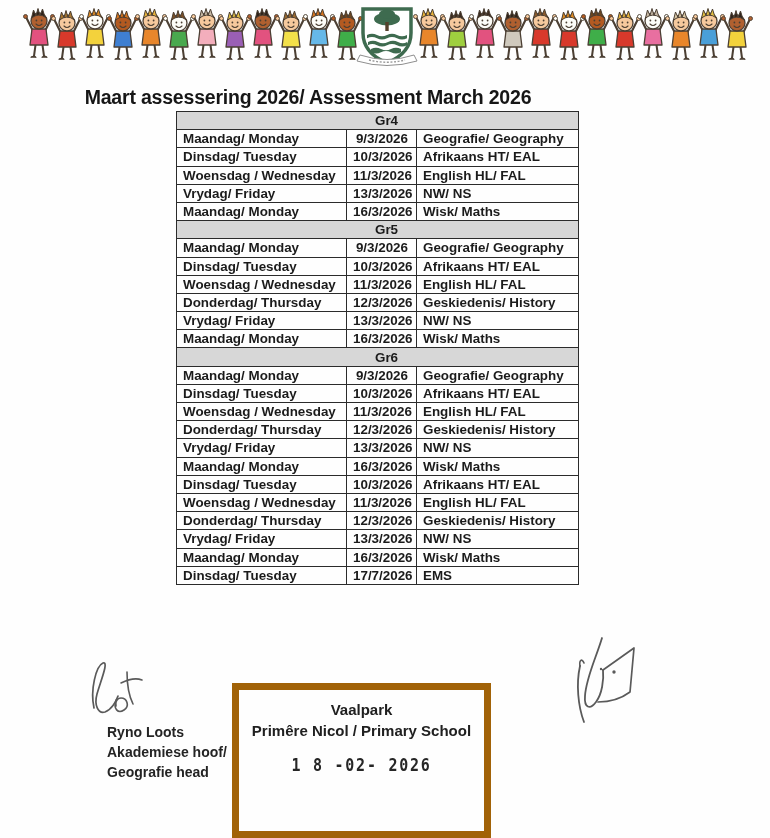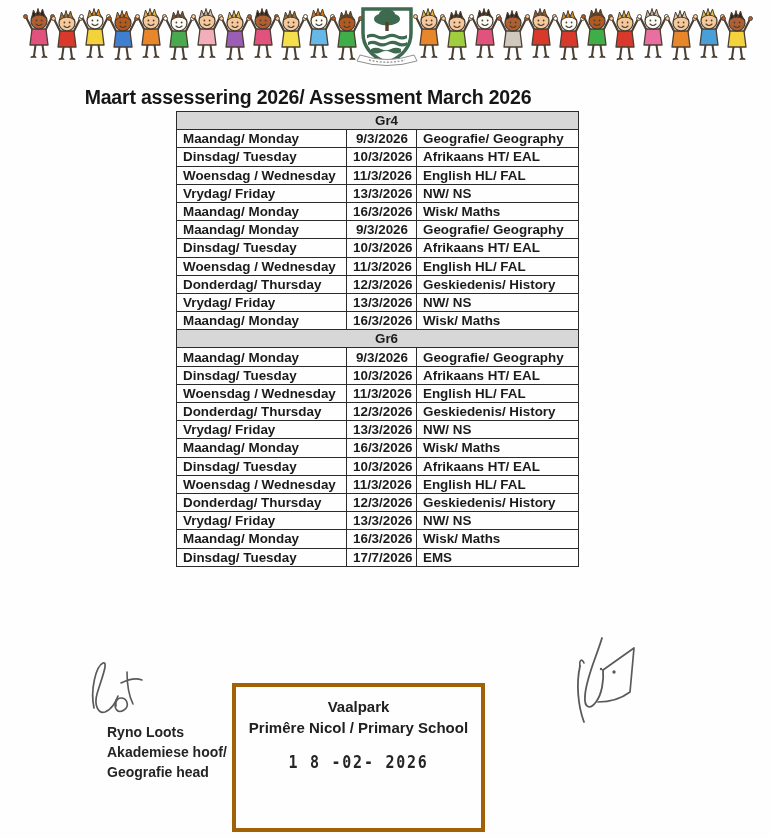--- a/index.html
+++ b/index.html
@@ -36,21 +36,21 @@
   .sig path{fill:none;stroke:#5a5a5a;stroke-linecap:round;stroke-linejoin:round;}
   #sig-left{position:absolute;left:80px;top:656px;}
   #sig-right{position:absolute;left:552px;top:636px;}
   .sign-text{position:absolute;font-size:14px;font-weight:700;color:#242424;margin-left:22px;}
   #sign-text-left{left:85px;top:722px;line-height:20px;}
   #sign-text-right{left:563px;top:718px;line-height:22px;}
 
   
   #stamp{
     position:absolute;left:232px;top:683px;width:245px;height:141px;
-    border:4px solid #a16207;background:#fefefe;text-align:center;
+    border:7px solid #a16207;background:#fefefe;text-align:center;
   }
   .stamp-school{font-size:15px;font-weight:700;color:#202020;line-height:21px;}
   .stamp-school.first{margin-top:9px;}
   #stamp-date{
     margin-top:14px;font-family:"DejaVu Sans Mono", monospace;
     font-size:17px;font-weight:700;letter-spacing:2px;color:#262626;
     transform:scaleX(0.88);
   }
 </style>
 </head>
@@ -497,20 +497,23 @@
           <td>Vrydag/ Friday</td>
           <td class="date-cell">13/3/2026</td>
           <td>NW/ NS</td>
         </tr>
         <tr>
           <td>Maandag/ Monday</td>
           <td class="date-cell">16/3/2026</td>
           <td>Wisk/ Maths</td>
         </tr>
         <tr>
+          <td colspan="3" class="grade-header">Gr5</td>
+        </tr>
+        <tr>
           <td>Maandag/ Monday</td>
           <td class="date-cell">9/3/2026</td>
           <td>Geografie/ Geography</td>
         </tr>
         <tr>
           <td>Dinsdag/ Tuesday</td>
           <td class="date-cell">10/3/2026</td>
           <td>Afrikaans HT/ EAL</td>
         </tr>
         <tr>

